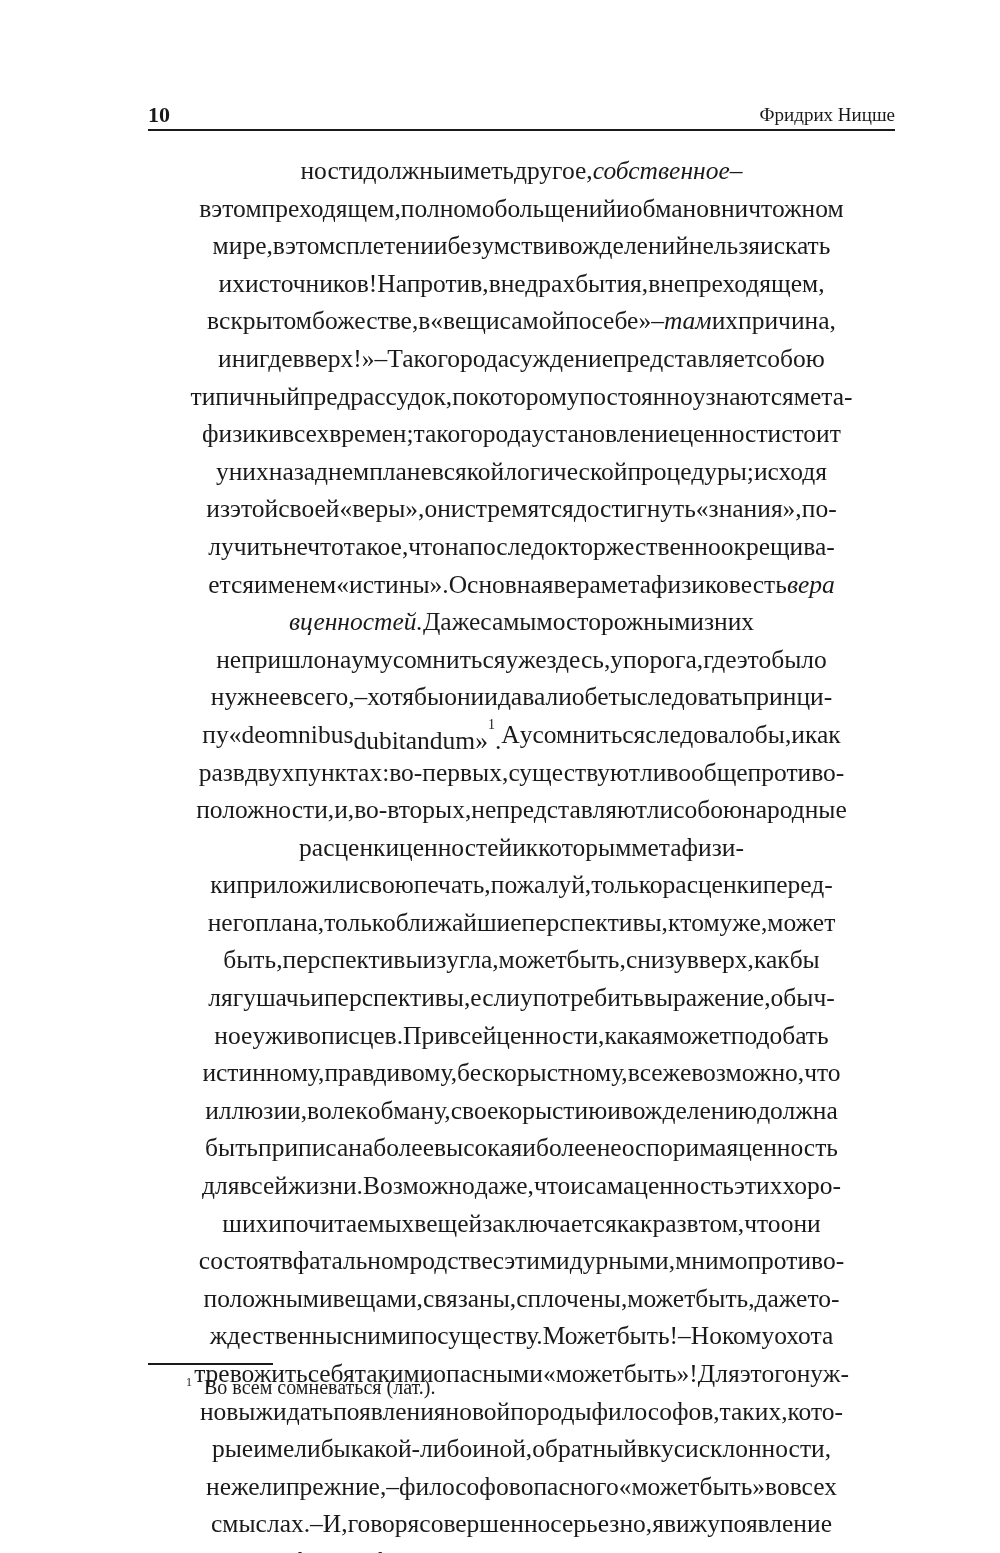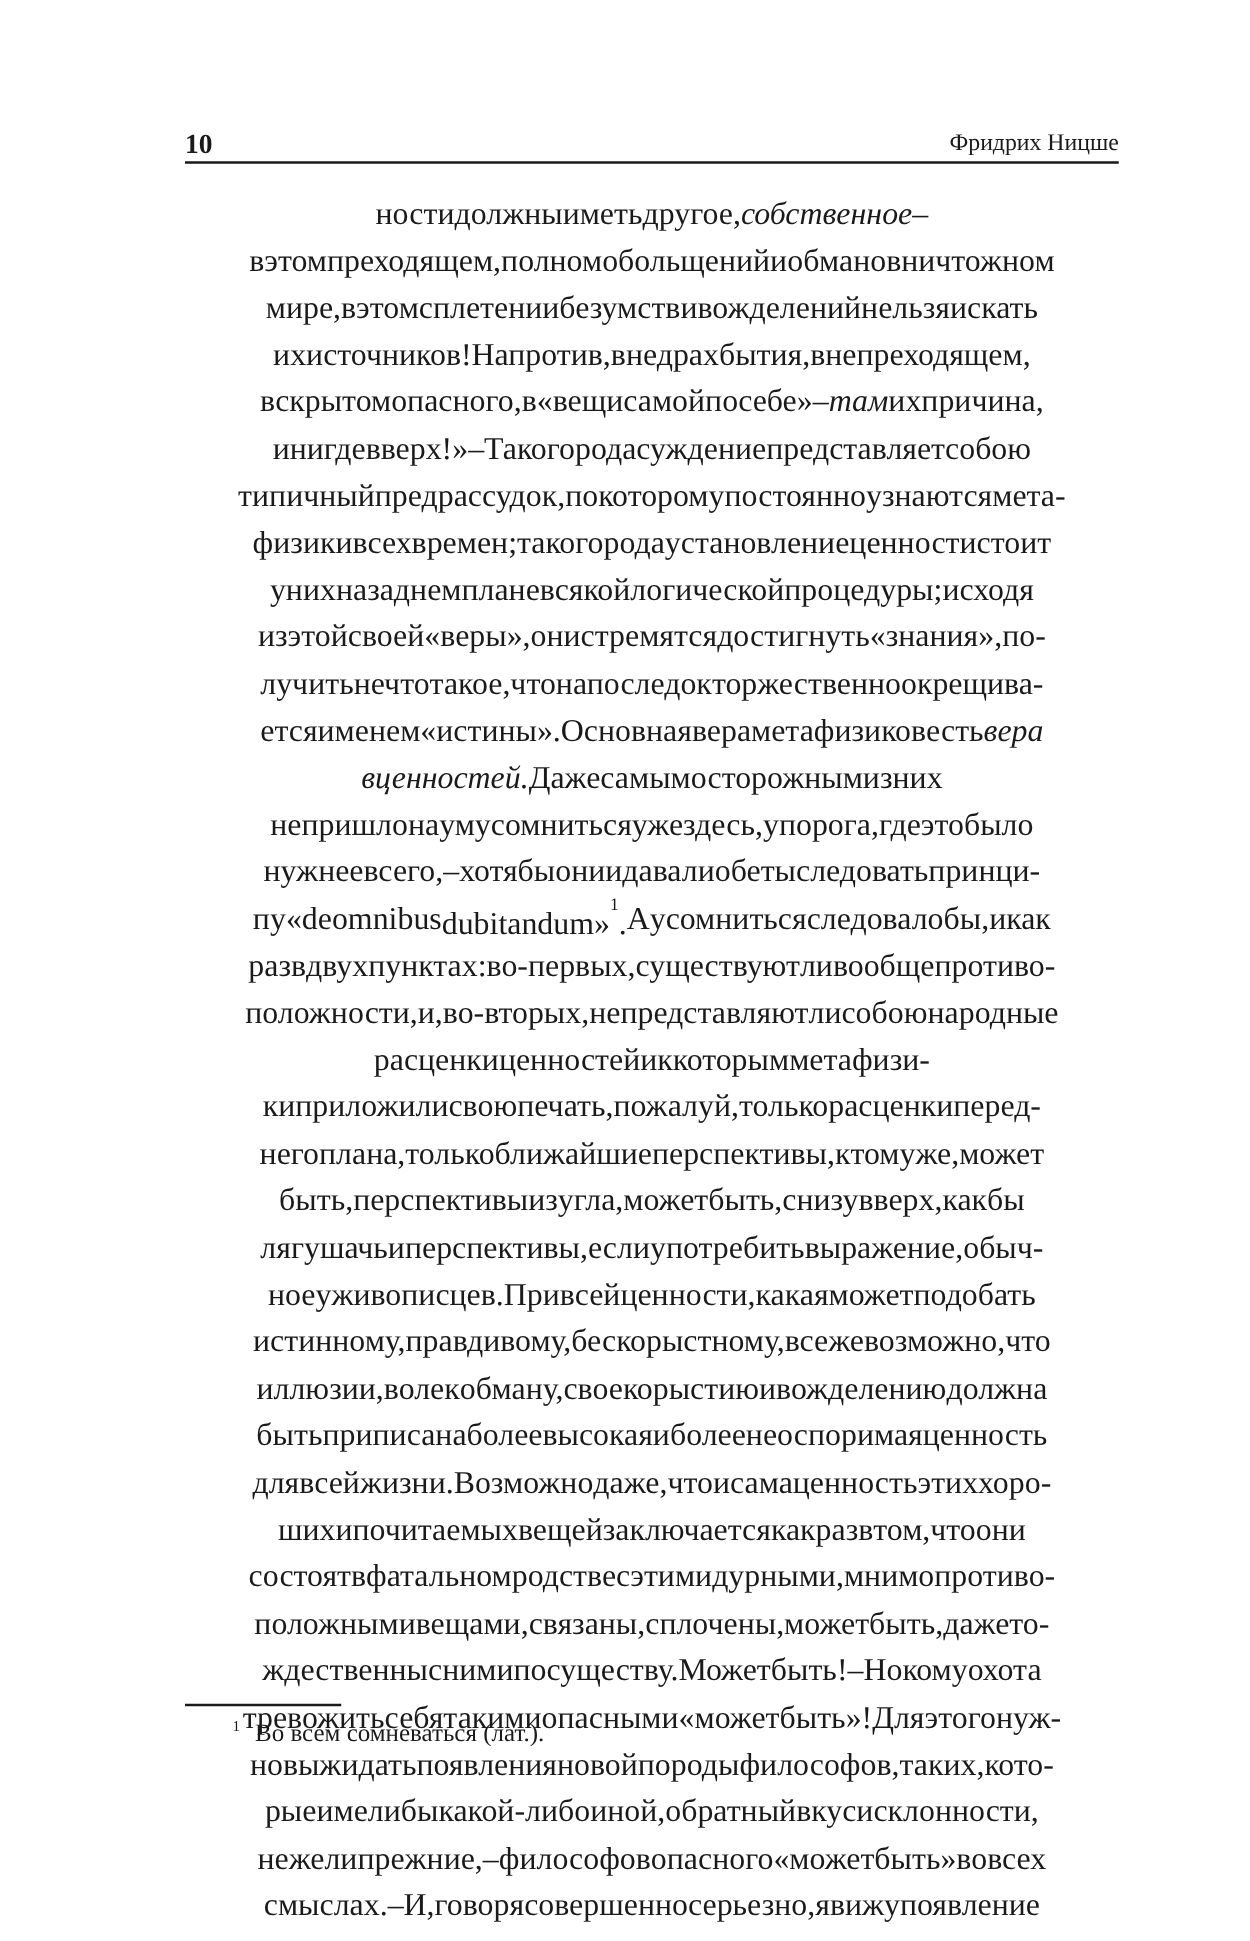--- a/index.html
+++ b/index.html
@@ -149,21 +149,21 @@
         <span class="w">Напротив,</span>
         <span class="w">в</span>
         <span class="w">недрах</span>
         <span class="w">бытия,</span>
         <span class="w">в</span>
         <span class="w">непреходящем,</span>
       </div>
       <div class="jline">
         <span class="w">в</span>
         <span class="w">скрытом</span>
-        <span class="w">опасного,</span>
+        <span class="w">божестве,</span>
         <span class="w">в</span>
         <span class="w">«вещи</span>
         <span class="w">самой</span>
         <span class="w">по</span>
         <span class="w">себе»</span>
         <span class="w">–</span>
         <span class="w it">там</span>
         <span class="w">их</span>
         <span class="w">причина,</span>
       </div>

